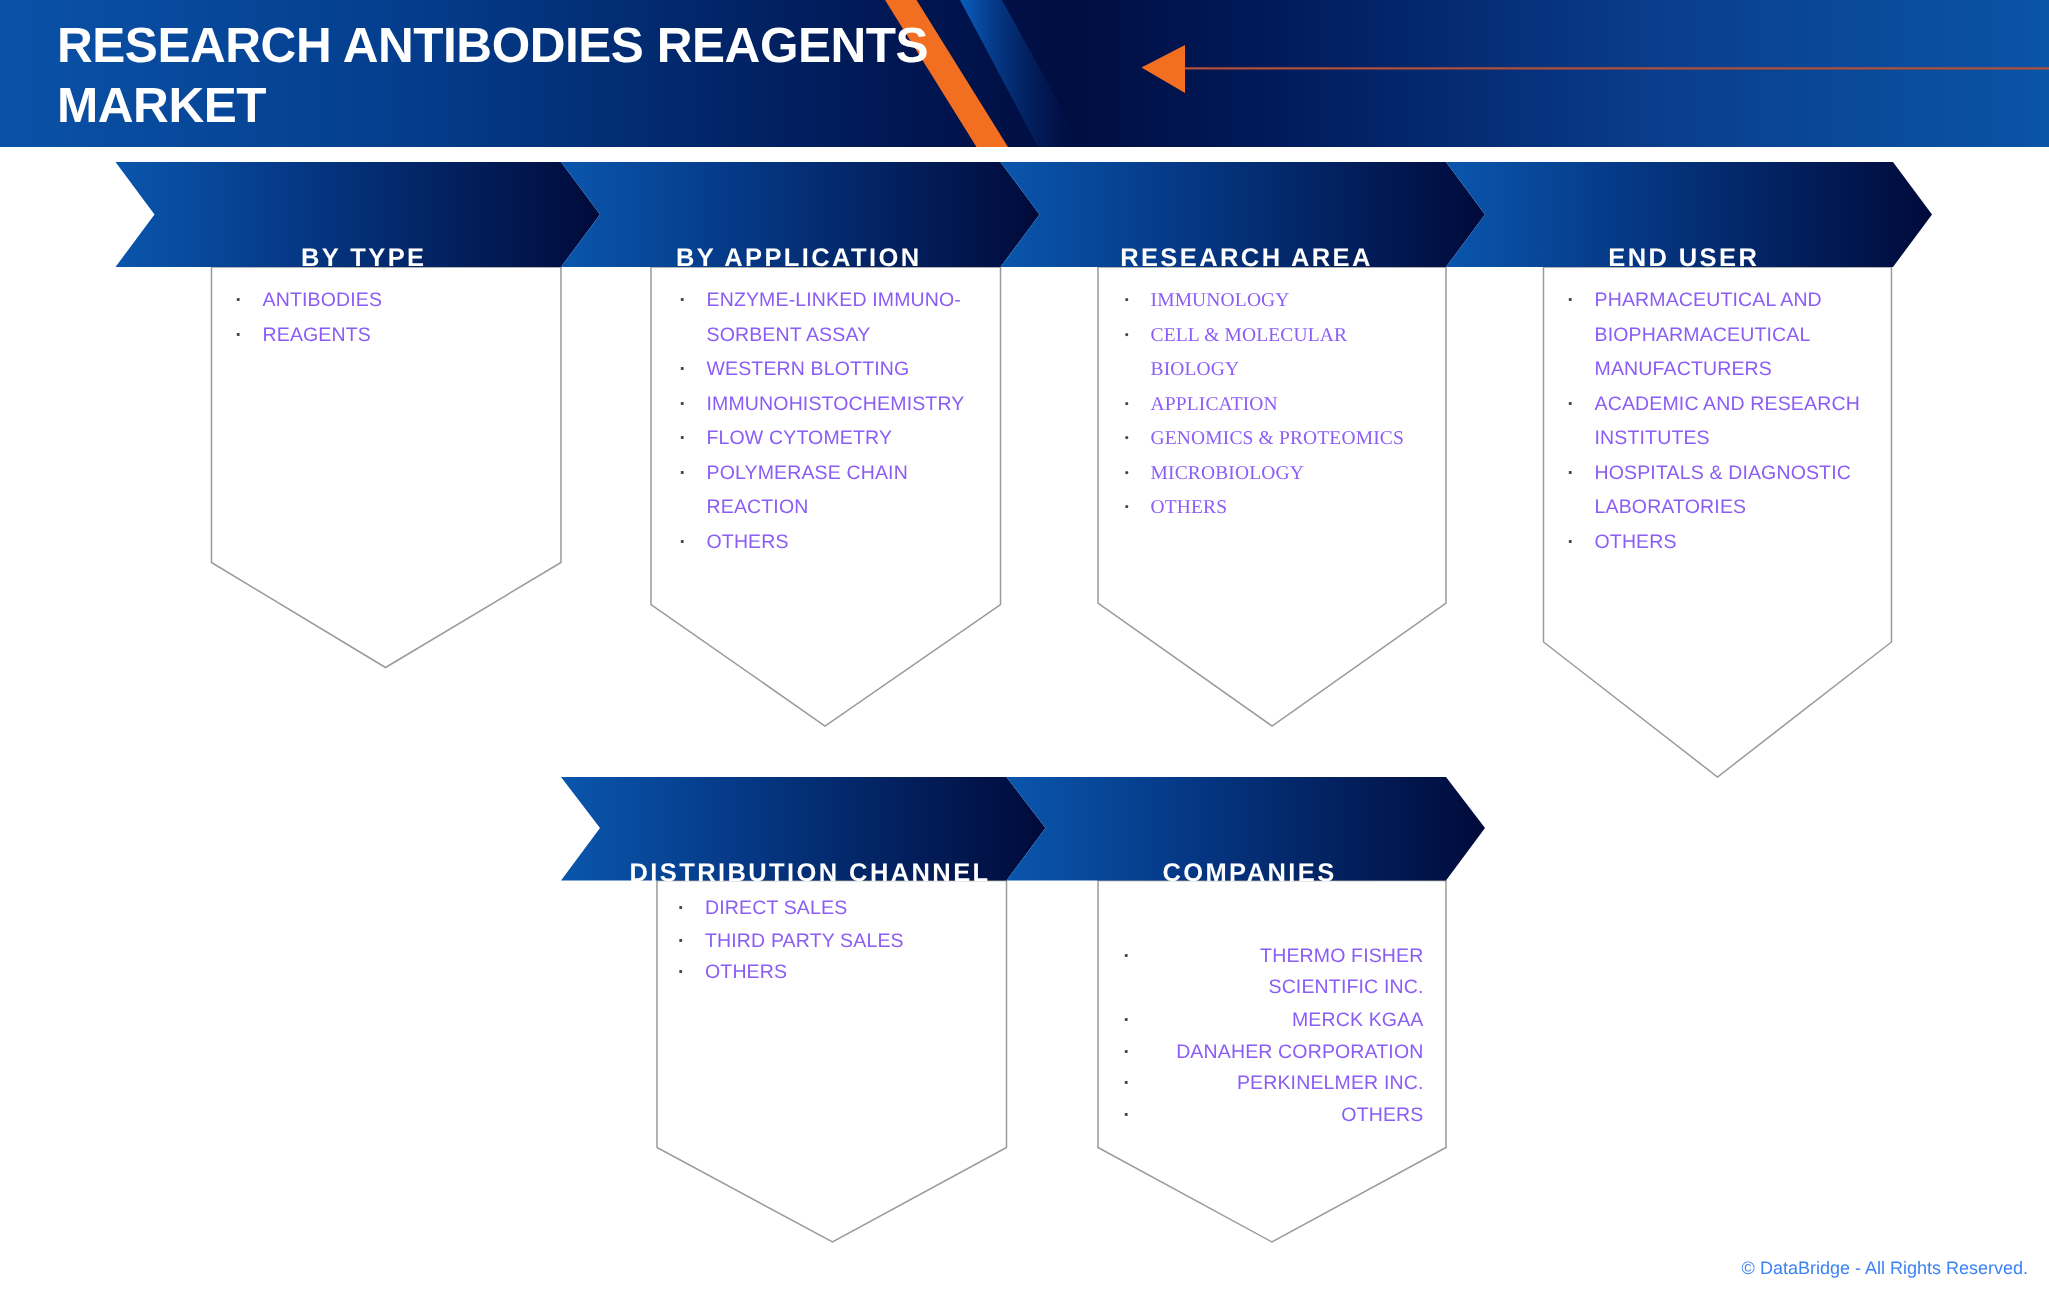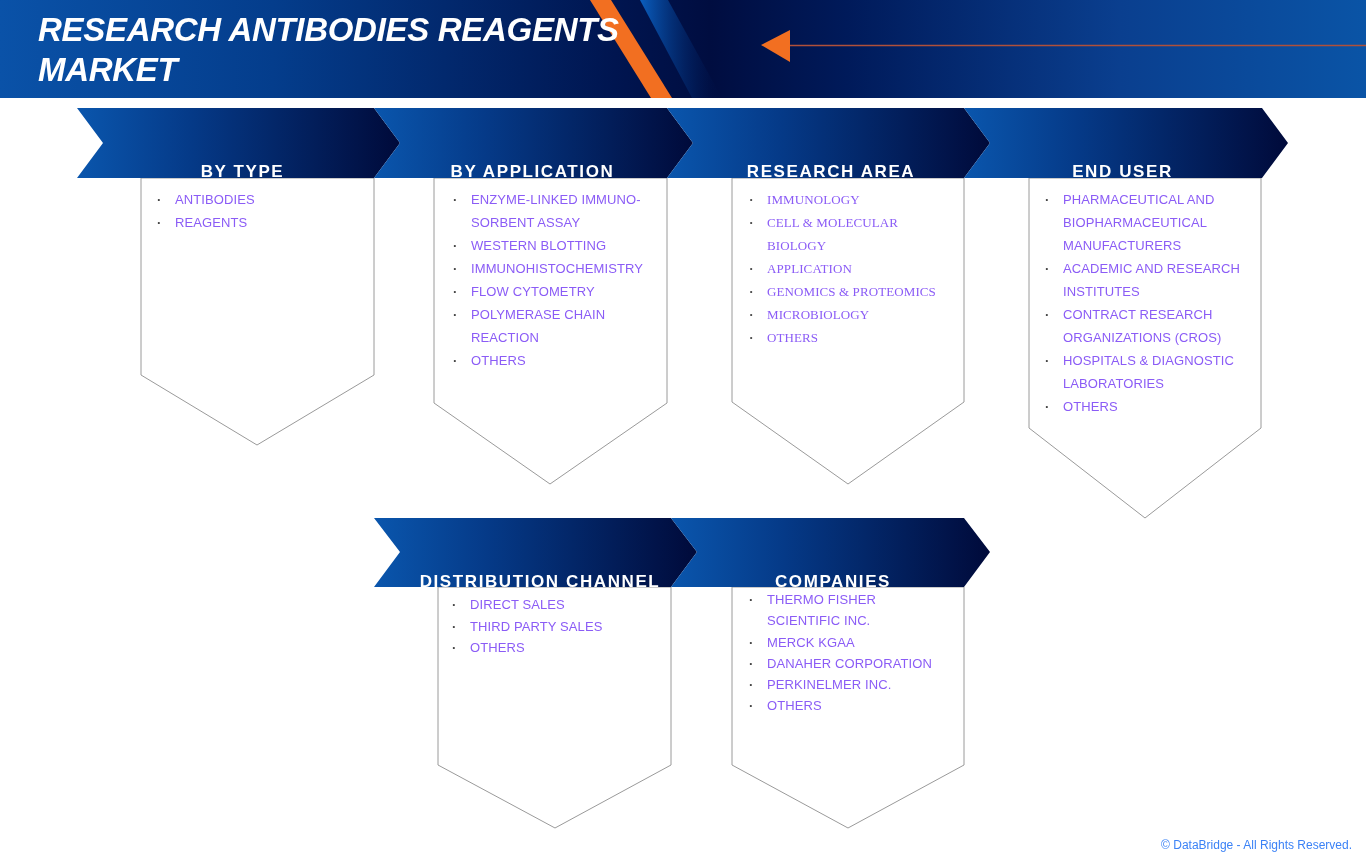--- a/index.html
+++ b/index.html
@@ -1,20 +1,20 @@
 <!DOCTYPE html>
 <html><head>
 <meta charset="utf-8">
 <style>
   html,body{margin:0;padding:0;background:#ffffff;}
   body{width:1366px;height:867px;position:relative;overflow:hidden;font-family:"Liberation Sans","DejaVu Sans",sans-serif;}
   .header{position:absolute;left:0;top:0;width:1366px;height:98px;
     background:linear-gradient(90deg,#0a52a8 0%,#043d8c 20%,#001550 45%,#000d40 52%,#001a5a 62%,#0a3f8f 82%,#0a54a6 100%);}
   .header svg{position:absolute;left:0;top:0;}
-  .title{position:absolute;left:38px;top:10px;color:#ffffff;font-weight:bold;font-size:33px;line-height:40px;letter-spacing:-0.3px;width:600px;font-style:italic;}
+  .title{position:absolute;left:38px;top:10px;color:#ffffff;font-weight:bold;font-size:33px;line-height:40px;letter-spacing:-0.3px;width:600px;}
   .diagram{position:absolute;left:0;top:0;}
   .chev-label{position:absolute;color:#ffffff;font-weight:bold;font-size:17px;letter-spacing:1.6px;text-align:center;white-space:nowrap;margin-top:28px;}
   .card-list{position:absolute;margin:0;padding:0;list-style:none;color:#8b5cf6;font-size:13px;line-height:23px;letter-spacing:0.1px;}
   .card-list li{position:relative;padding-left:18px;}
   .card-list li::before{content:"\00B7";position:absolute;left:0;top:0;font-weight:bold;color:#444;}
   .footer{position:absolute;right:14px;top:838px;color:#3b82f6;font-size:12px;}
 </style>
 </head>
 <body>
 
@@ -87,32 +87,31 @@
   <li>CELL &amp; MOLECULAR BIOLOGY</li>
   <li>APPLICATION</li>
   <li>GENOMICS &amp; PROTEOMICS</li>
   <li>MICROBIOLOGY</li>
   <li>OTHERS</li>
 </ul>
 
 <ul class="card-list" style="left:1045px;top:188px;width:205px;">
   <li>PHARMACEUTICAL AND BIOPHARMACEUTICAL MANUFACTURERS</li>
   <li>ACADEMIC AND RESEARCH INSTITUTES</li>
-  <li>CONTRACT RESEARCH ORGANIZATIONS (CROS)</li>
   <li>HOSPITALS &amp; DIAGNOSTIC LABORATORIES</li>
   <li>OTHERS</li>
 </ul>
 
 <ul class="card-list" style="left:452px;top:594px;width:205px;line-height:21.5px;">
   <li>DIRECT SALES</li>
   <li>THIRD PARTY SALES</li>
   <li>OTHERS</li>
 </ul>
 
-<ul class="card-list" style="left:749px;top:589px;width:200px;line-height:21.3px;">
+<ul class="card-list" style="left:749px;top:626px;width:200px;line-height:21.3px;text-align:right;">
   <li>THERMO FISHER SCIENTIFIC INC.</li>
   <li>MERCK KGAA</li>
   <li>DANAHER CORPORATION</li>
   <li>PERKINELMER INC.</li>
   <li>OTHERS</li>
 </ul>
 
 <div class="footer">© DataBridge - All Rights Reserved.</div>
 
 </body></html>

